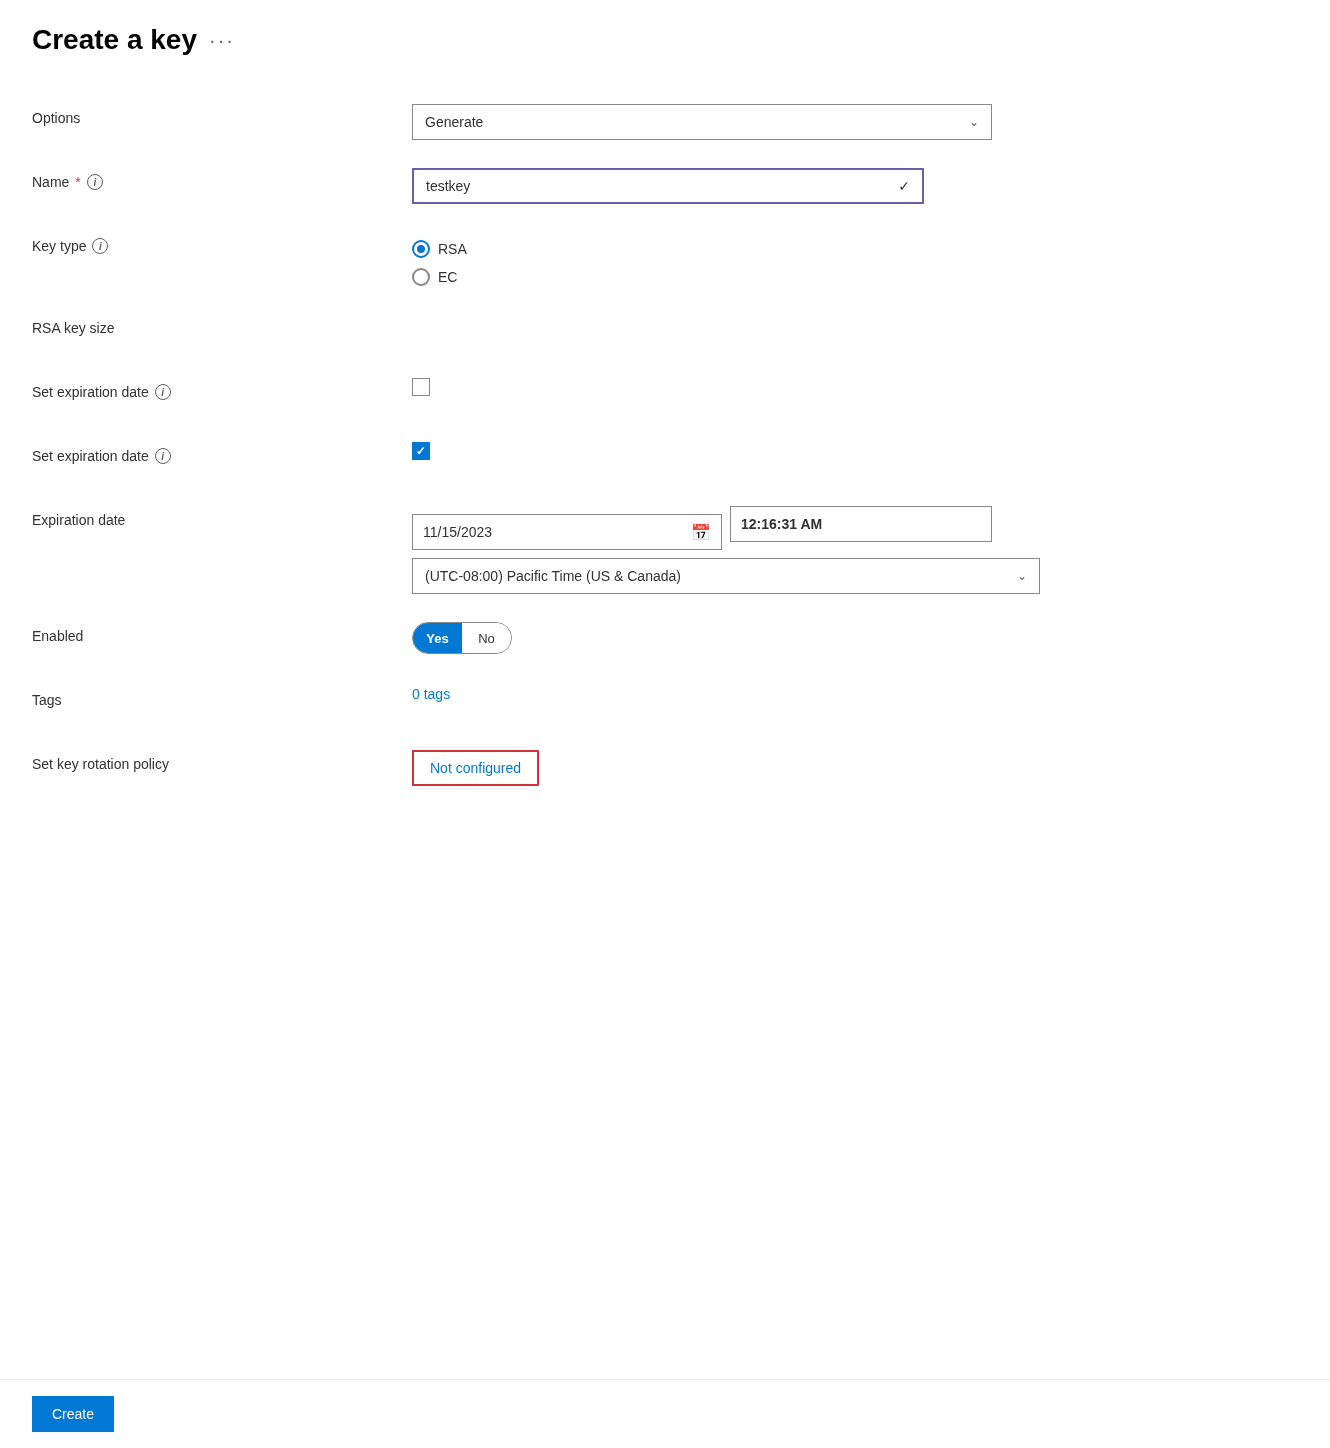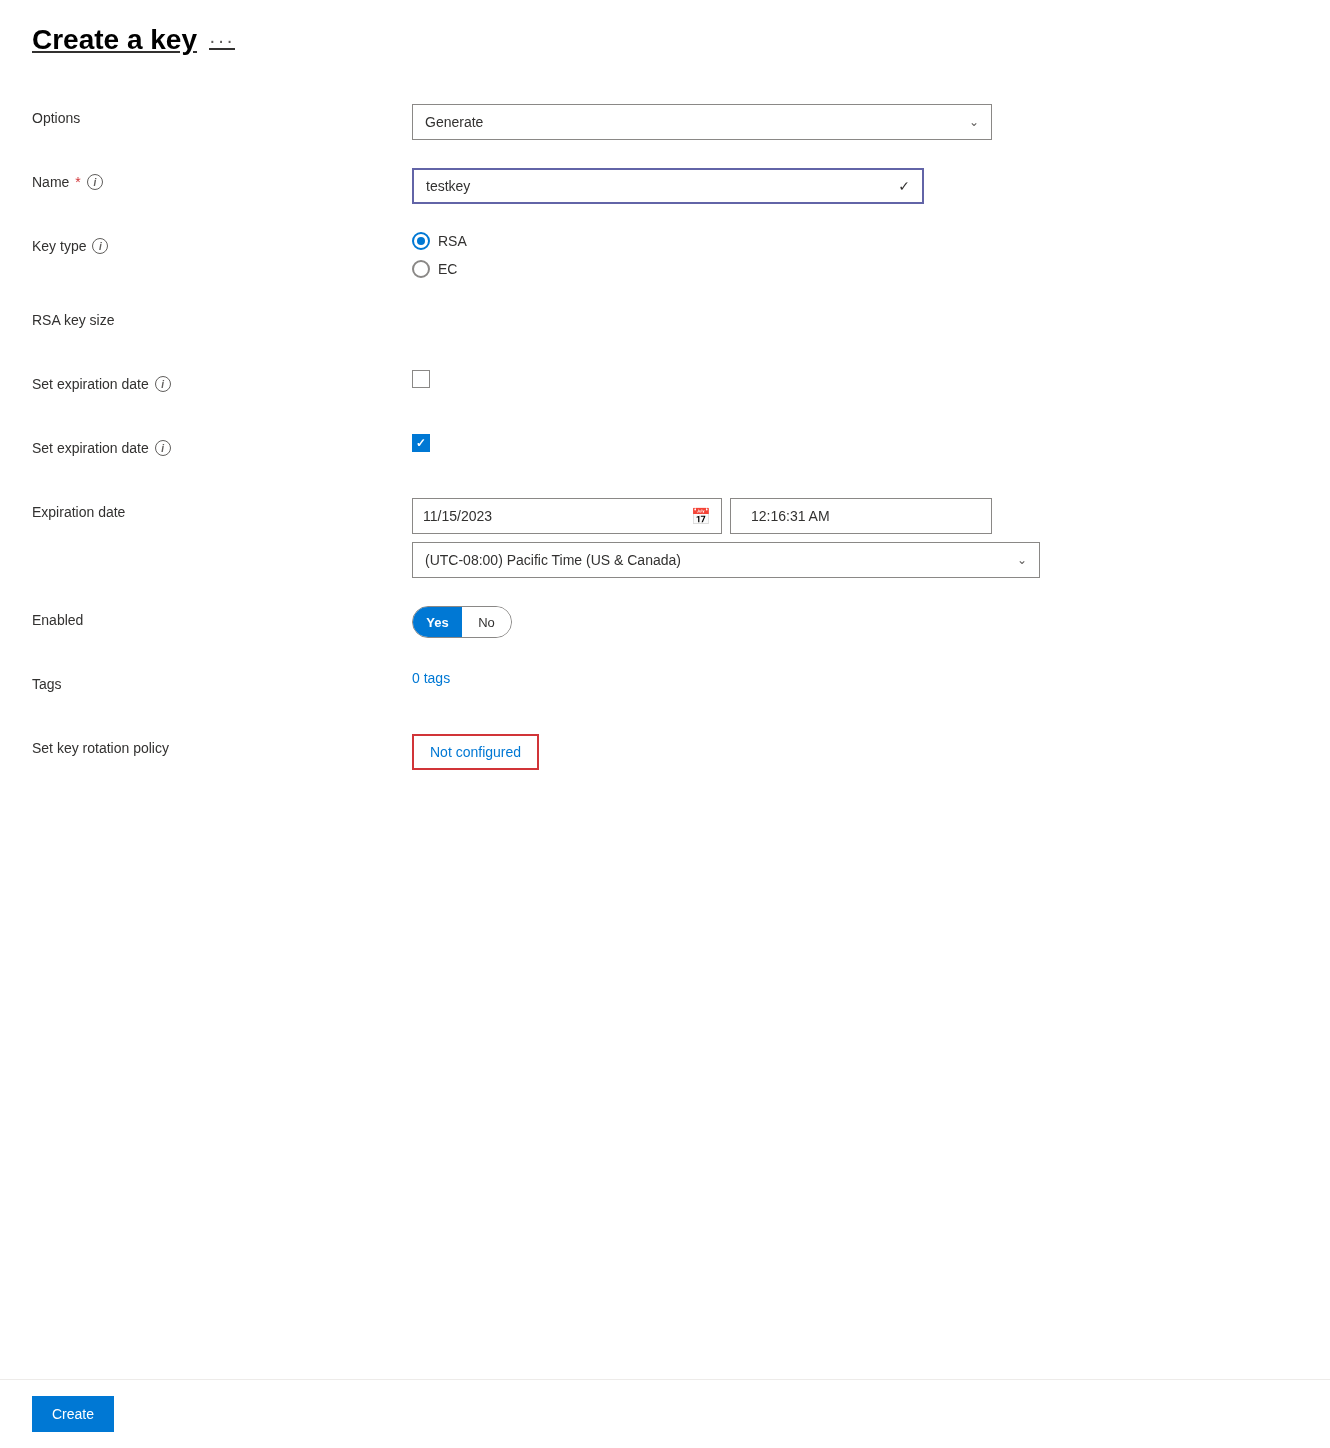--- a/index.html
+++ b/index.html
@@ -18,21 +18,20 @@
       min-height: 1448px;
       padding: 0;
     }
 
     .header {
       padding: 24px 32px 16px 32px;
       border-bottom: none;
       display: flex;
       align-items: center;
       gap: 12px;
-      text-decoration: underline;
     }
 
     .header-title {
       font-size: 28px;
       font-weight: 600;
       color: #000;
     }
 
     .header-more {
       font-size: 20px;
@@ -128,20 +127,21 @@
     .check-icon {
       color: #323130;
       font-size: 14px;
     }
 
     
     .radio-group {
       display: flex;
       flex-direction: column;
       gap: 10px;
+      margin-top: 8px;
     }
 
     .radio-option {
       display: flex;
       align-items: center;
       gap: 8px;
       cursor: pointer;
     }
 
     .radio-circle {
@@ -216,37 +216,39 @@
       width: 310px;
       height: 36px;
       border: 1px solid #8a8886;
       display: flex;
       align-items: center;
       justify-content: space-between;
       padding: 0 10px;
       background: #fff;
       font-size: 14px;
       color: #323130;
+      margin-top: 8px;
     }
 
     .calendar-icon {
       color: #605e5c;
       font-size: 16px;
     }
 
     .time-input {
       width: 262px;
       height: 36px;
       border: 1px solid #8a8886;
       display: flex;
       align-items: center;
-      padding: 0 20px;
-      background: #fff;
-      font-size: 14px;
-      color: #323130;
+      padding: 0 10px;
+      background: #fff;
+      font-size: 14px;
+      color: #323130;
+      font-weight: bold;
     }
 
     .timezone-select {
       width: 628px;
       height: 36px;
       border: 1px solid #8a8886;
       background: #fff;
       display: flex;
       align-items: center;
       justify-content: space-between;

